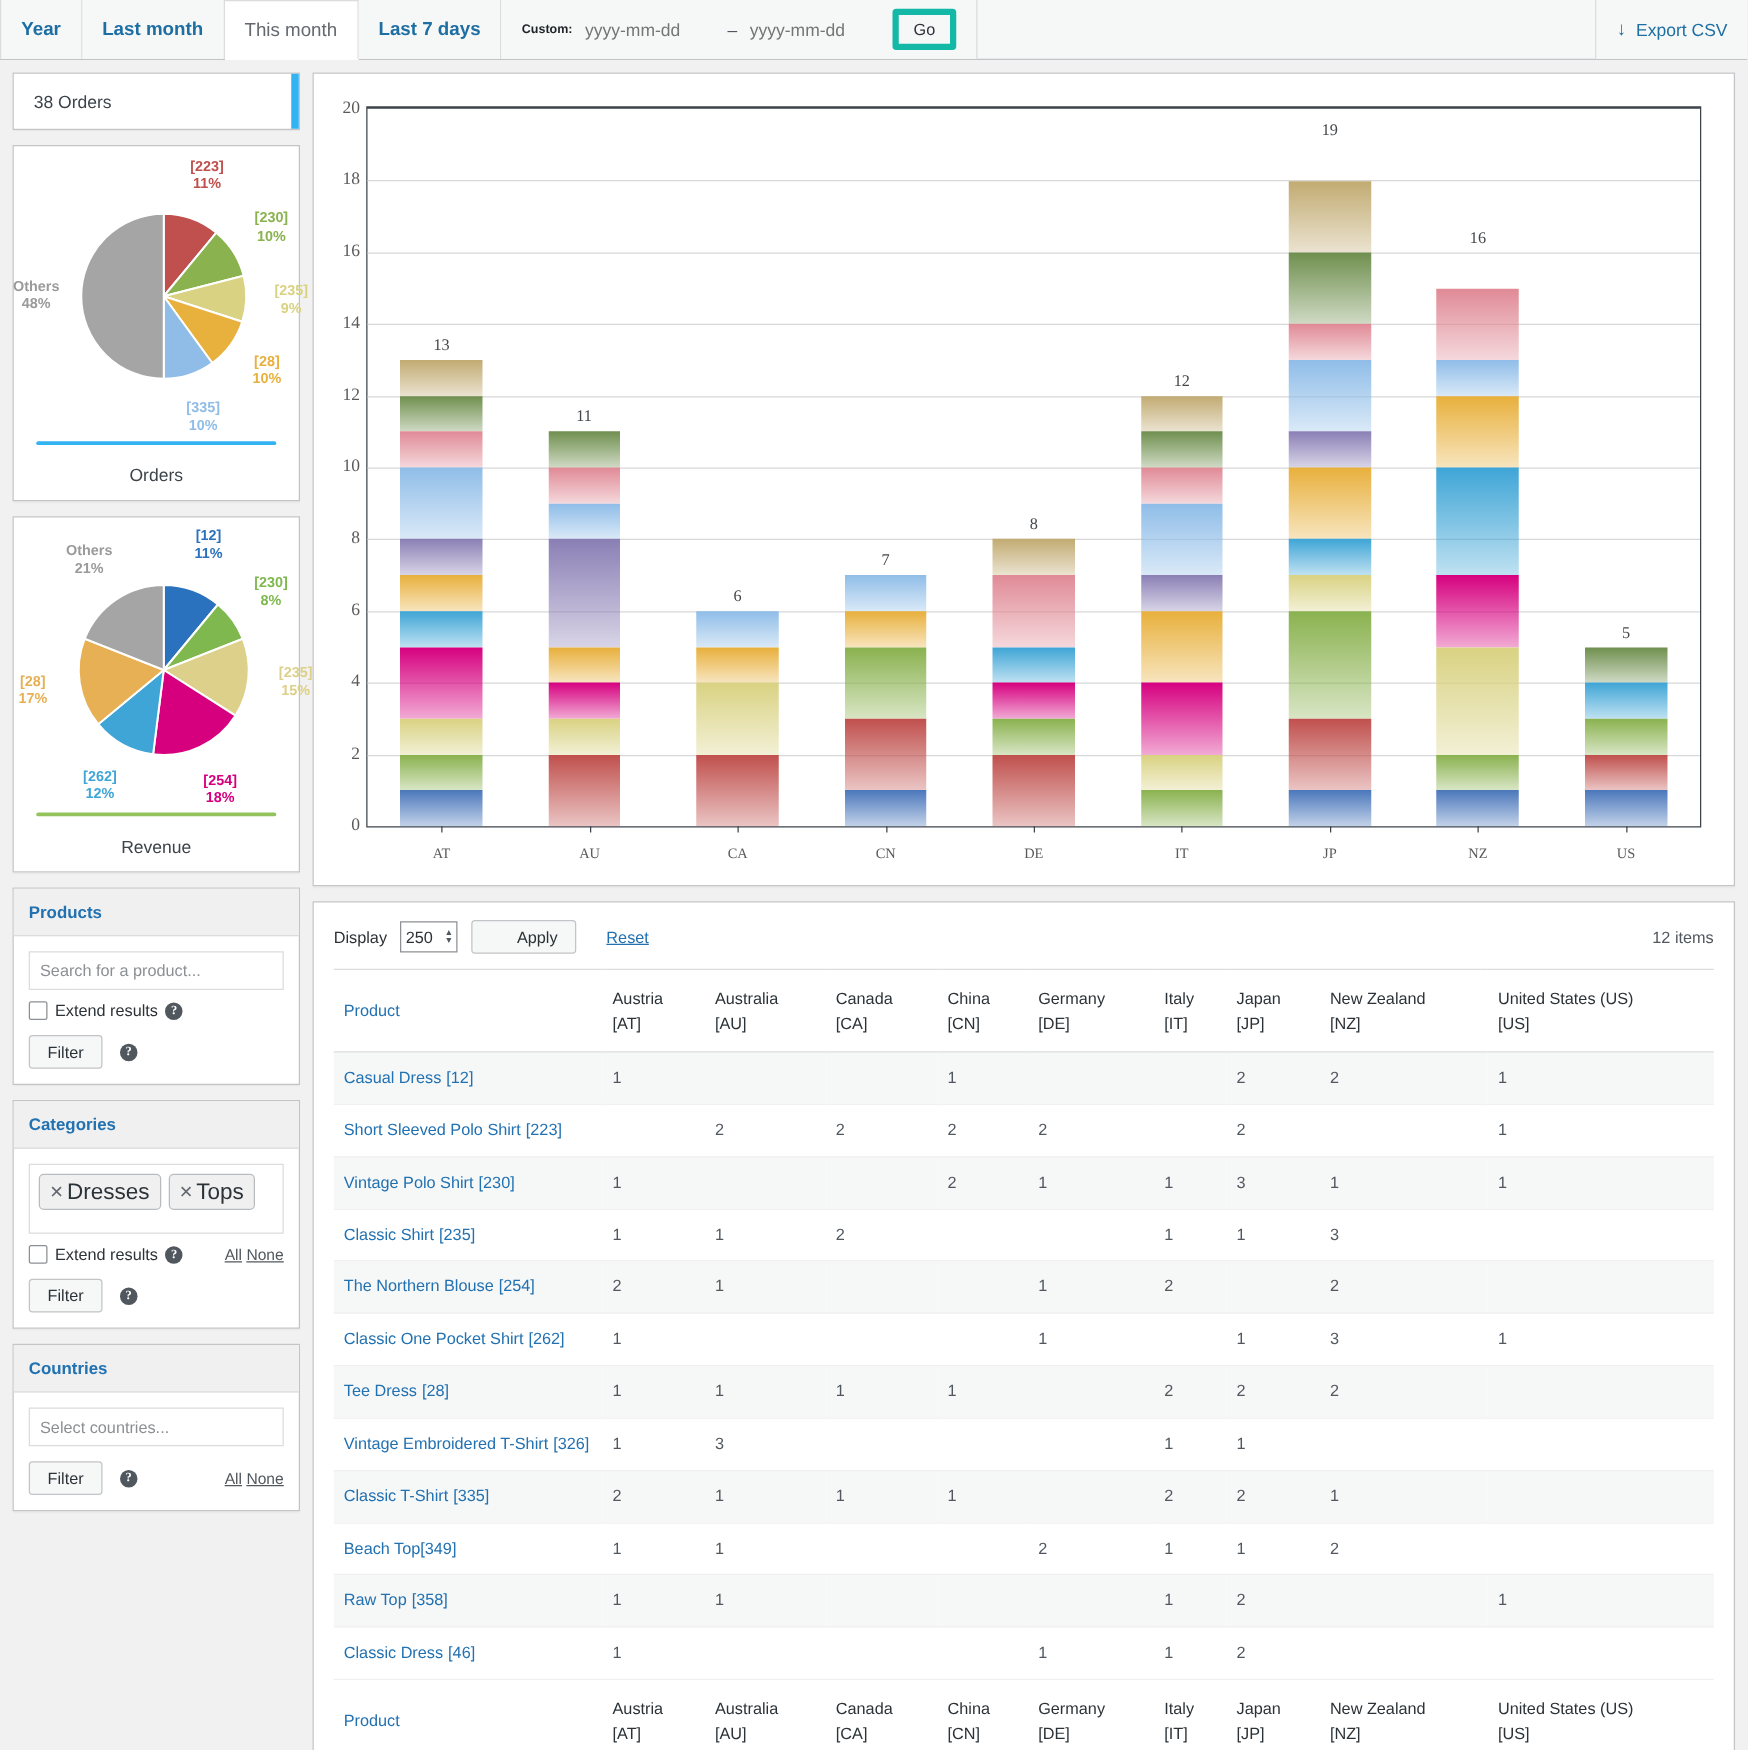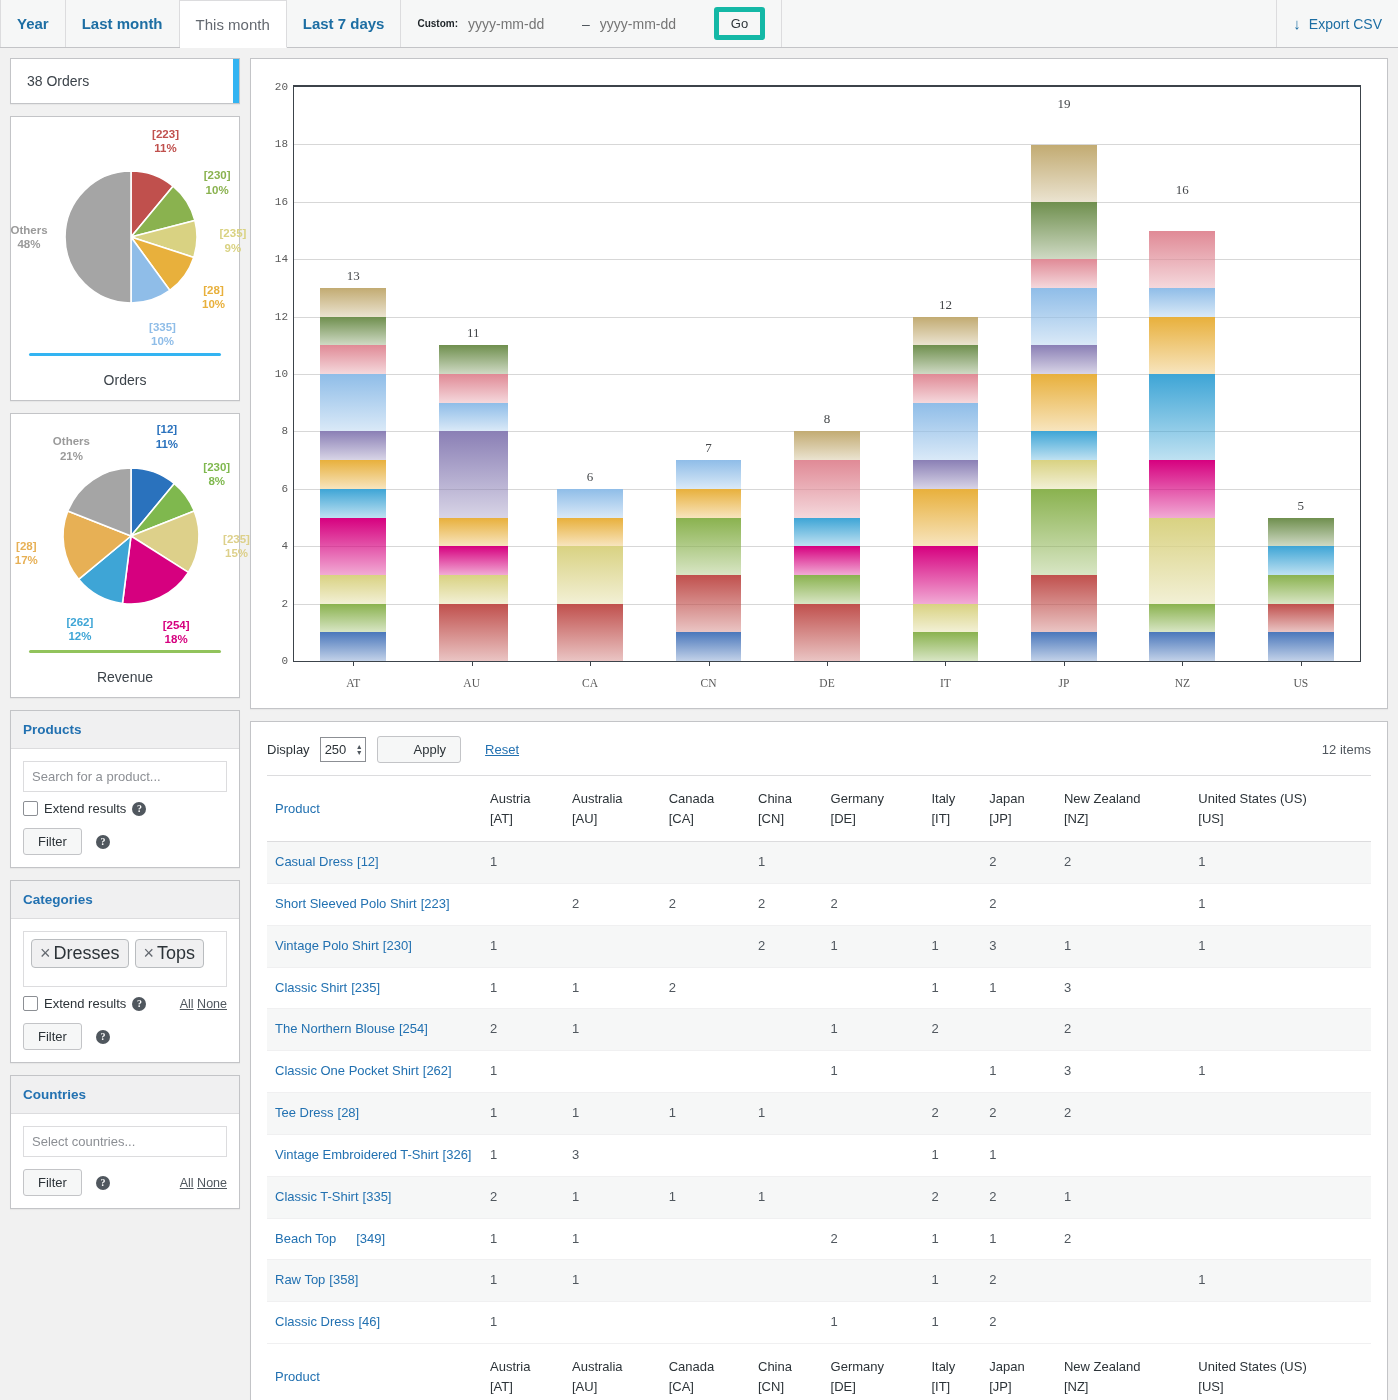--- a/index.html
+++ b/index.html
@@ -130,21 +130,21 @@
   .chartpanel { padding: 8px 10px 6px; }
   .chart-area { position: relative; height: 635px; }
   .plot {
     position: absolute; left: 32px; right: 16px; top: 18px; bottom: 40px;
     border: 1.5px solid #3c434a; border-top-width: 2px;
     background: #fff;
   }
   .gridline { position: absolute; left: 0; right: 0; height: 1px; background: #d7d7d7; }
   .ytick {
     position: absolute; right: calc(100% + 6px); transform: translateY(-50%);
-    font-size: 11px; color: #5a5a5a; font-family: Liberation Mono, monospace;
+    font-size: 14px; color: #5a5a5a; font-family: Liberation Serif, serif;
     white-space: nowrap;
   }
   .xtick {
     position: absolute; top: calc(100% + 16px); transform: translateX(-50%);
     font-size: 11.5px; color: #5a5a5a; font-family: "Liberation Serif", serif;
   }
   .xtickmark { position: absolute; top: 100%; width: 1px; height: 5px; background: #3c434a; }
   .bar { position: absolute; bottom: 0; display: flex; flex-direction: column-reverse; }
   .seg { width: 100%; }
   .barval {
@@ -393,21 +393,21 @@
               <div class="seg" style="height: 28.7px; background: linear-gradient(rgb(232, 176, 60) 0%, rgba(232, 176, 60, 0.333) 100%);"></div>
               <div class="seg" style="height: 28.7px; background: linear-gradient(rgb(138, 127, 181) 0%, rgba(138, 127, 181, 0.333) 100%);"></div>
               <div class="seg" style="height: 57.4px; background: linear-gradient(rgb(143, 189, 232) 0%, rgba(143, 189, 232, 0.333) 100%);"></div>
               <div class="seg" style="height: 28.7px; background: linear-gradient(rgb(224, 138, 150) 0%, rgba(224, 138, 150, 0.333) 100%);"></div>
               <div class="seg" style="height: 28.7px; background: linear-gradient(rgb(111, 143, 78) 0%, rgba(111, 143, 78, 0.333) 100%);"></div>
               <div class="seg" style="height: 28.7px; background: linear-gradient(rgb(194, 171, 114) 0%, rgba(194, 171, 114, 0.333) 100%);"></div>
               <div class="barval">13</div>
             </div>
             <div class="xtickmark" style="left: 59.2222px;"></div>
             <div class="xtick" style="left: 59.2222px;">AT</div>
-            <div class="bar" style="left: 144.798px; width: 69px; height: 315.7px;">
+            <div class="bar" style="left: 144.798px; width: 57px; height: 315.7px;">
               <div class="seg" style="height: 57.4px; background: linear-gradient(rgb(192, 80, 77) 0%, rgba(192, 80, 77, 0.333) 100%);"></div>
               <div class="seg" style="height: 28.7px; background: linear-gradient(rgb(217, 210, 130) 0%, rgba(217, 210, 130, 0.333) 100%);"></div>
               <div class="seg" style="height: 28.7px; background: linear-gradient(rgb(214, 0, 127) 0%, rgba(214, 0, 127, 0.333) 100%);"></div>
               <div class="seg" style="height: 28.7px; background: linear-gradient(rgb(232, 176, 60) 0%, rgba(232, 176, 60, 0.333) 100%);"></div>
               <div class="seg" style="height: 86.1px; background: linear-gradient(rgb(138, 127, 181) 0%, rgba(138, 127, 181, 0.333) 100%);"></div>
               <div class="seg" style="height: 28.7px; background: linear-gradient(rgb(143, 189, 232) 0%, rgba(143, 189, 232, 0.333) 100%);"></div>
               <div class="seg" style="height: 28.7px; background: linear-gradient(rgb(224, 138, 150) 0%, rgba(224, 138, 150, 0.333) 100%);"></div>
               <div class="seg" style="height: 28.7px; background: linear-gradient(rgb(111, 143, 78) 0%, rgba(111, 143, 78, 0.333) 100%);"></div>
               <div class="barval">11</div>
             </div>
@@ -660,21 +660,21 @@
               <td>1</td>
               <td>1</td>
               <td>1</td>
               <td></td>
               <td>2</td>
               <td>2</td>
               <td>1</td>
               <td></td>
             </tr>
             <tr>
-              <td class="pname"><a>Beach Top</a><span class="pid" style="margin-left: 20px;">[349]</span></td>
+              <td class="pname"><a>Beach Top</a><span class="pid" style="margin-left: 0;">[349]</span></td>
               <td>1</td>
               <td>1</td>
               <td></td>
               <td></td>
               <td>2</td>
               <td>1</td>
               <td>1</td>
               <td>2</td>
               <td></td>
             </tr>

